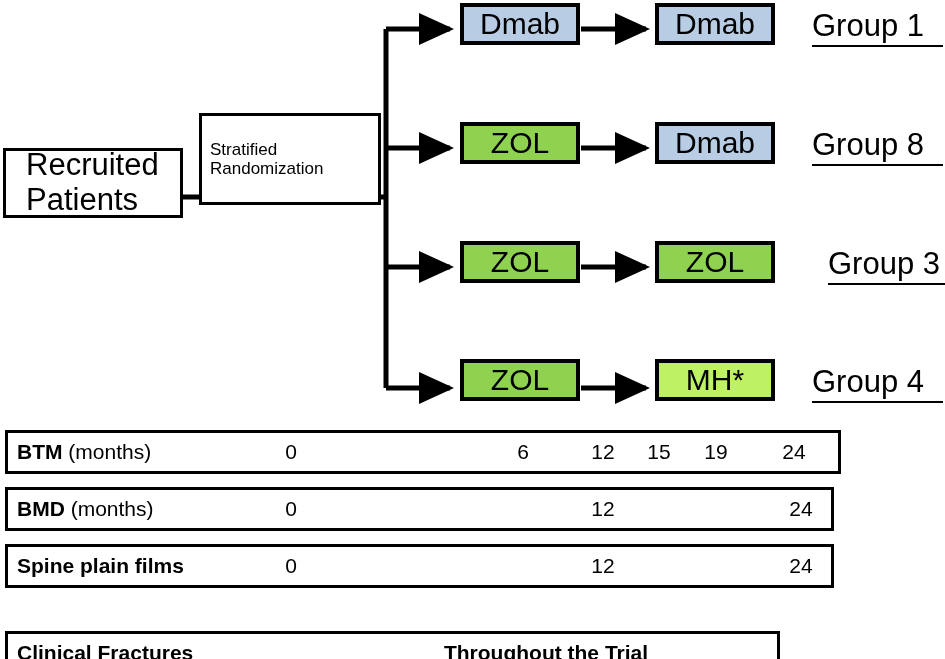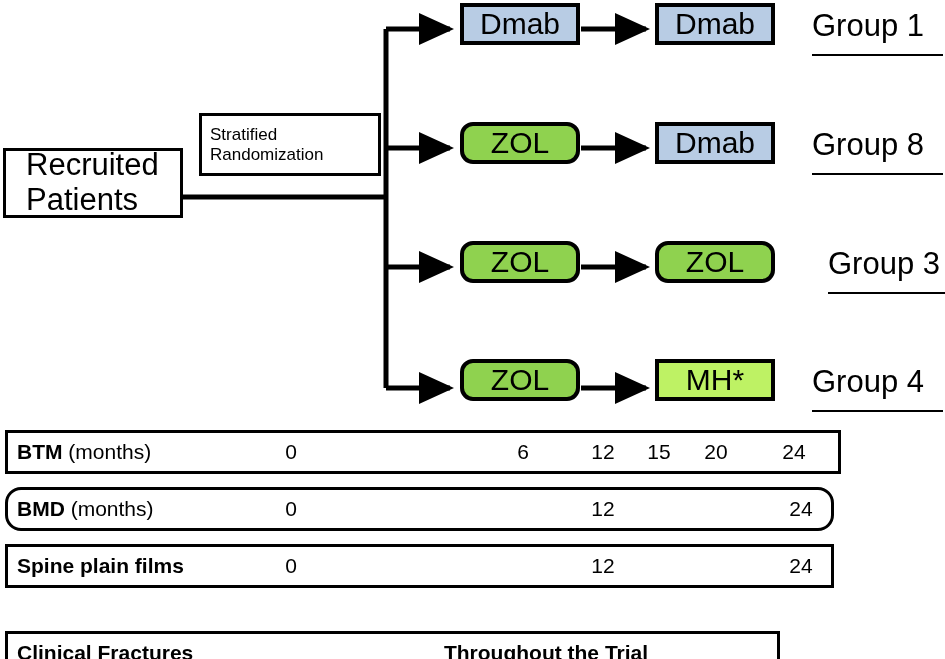--- a/index.html
+++ b/index.html
@@ -39,21 +39,21 @@
   .recruited {
     left: 3px;  top: 148px;
     width: 180px; height: 70px;
     font-size: 31px;
     justify-content: flex-start;
     padding-left: 20px;
     text-align: left;
   }
   .randomization {
     left: 199px; top: 113px;
-    width: 182px; height: 63px;
+    width: 182px; height: 92px;
     border-width: 3px;
     font-size: 17px;
     justify-content: flex-start;
     align-items: center;
     padding-left: 8px;
     text-align: left;
   }
 
   
   .tbox {
@@ -62,30 +62,30 @@
     font-size: 30px;
   }
   .tbox.col1 { left: 460px; }
   .tbox.col2 { left: 655px; }
   .row1 { top: 3px; }
   .row2 { top: 122px; }
   .row3 { top: 241px; }
   .row4 { top: 359px; }
 
   .fill-dmab { background: #b8cce4; }
-  .fill-zol  { background: #8fd24f; border-radius: 13px; }
+  .fill-zol  { background: #8fd24f; }
   .fill-mh   { background: #bef264; }
 
   
   .group-label {
     position: absolute;
     font-size: 31px;
     white-space: nowrap;
     border-bottom: 2px solid #000000;
-    padding-bottom: 10px;
+    padding-bottom: 1px;
     left: 812px;
     width: 131px;
     text-align: left;
   }
   .g1 { top: 8px; }
   .g2 { top: 127px; }
   .g3 { top: 246px; margin-left: 16px; }
   .g4 { top: 364px; }
 
   
@@ -124,21 +124,21 @@
   }
   .srow .centered {
     position: absolute;
     top: 50%;
     transform: translate(-50%, -50%);
     font-size: 21px;
     font-weight: bold;
     white-space: nowrap;
   }
   #row-btm    { top: 430px; width: 836px; }
-  #row-bmd    { top: 487px; width: 829px; border-radius: 16px; }
+  #row-bmd    { top: 487px; width: 829px; }
   #row-spine  { top: 544px; width: 829px; }
   #row-clin   { top: 603px; width: 775px; margin-top: 28px; }
 </style>
 </head>
 <body>
 
 <div id="canvas">
 
   <svg id="wires" viewBox="0 0 945 659" width="945" height="659">
     <defs>
@@ -194,21 +194,21 @@
   <div class="abox tbox col1 row4 fill-zol">ZOL</div>
   <div class="abox tbox col2 row4 fill-mh">MH*</div>
   <div class="group-label g4">Group 4</div>
 
   <div class="srow" id="row-btm">
     <span class="rlabel"><span>BTM</span><span class="norm"> (months)</span></span>
     <span class="tick" style="left:283px">0</span>
     <span class="tick" style="left:515px">6</span>
     <span class="tick" style="left:595px">12</span>
     <span class="tick" style="left:651px">15</span>
-    <span class="tick" style="left:708px">20</span>
+    <span class="tick" style="left:708px">19</span>
     <span class="tick" style="left:786px">24</span>
   </div>
 
   <div class="srow" id="row-bmd">
     <span class="rlabel"><span>BMD</span><span class="norm"> (months)</span></span>
     <span class="tick" style="left:283px">0</span>
     <span class="tick" style="left:595px">12</span>
     <span class="tick" style="left:793px">24</span>
   </div>
 

